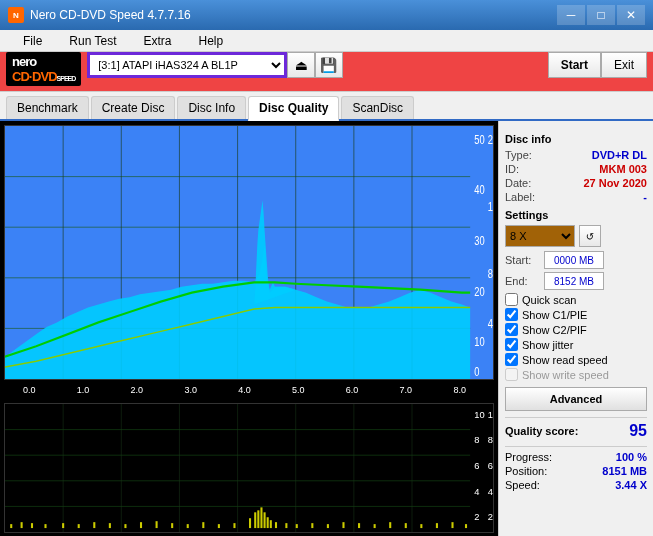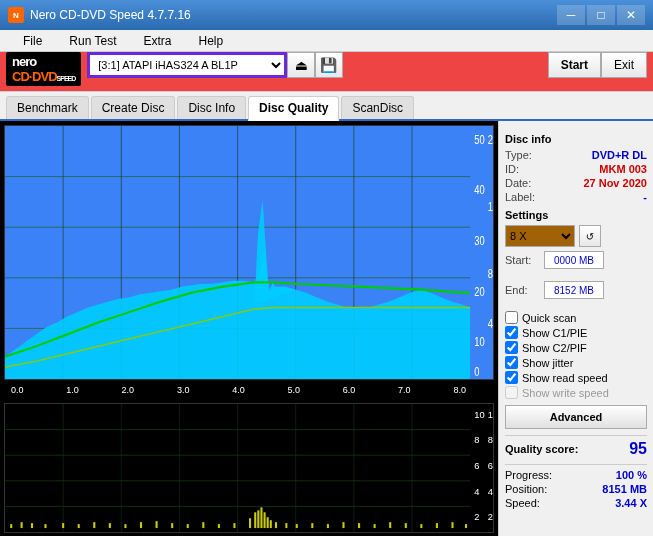--- a/index.html
+++ b/index.html
@@ -45,21 +45,21 @@
     
     .right-panel { width: 155px; background: #f0f0f0; padding: 6px; border-left: 1px solid #ccc; font-size: 11px; overflow-y: auto; }
     .panel-section-title { font-weight: bold; margin-bottom: 4px; margin-top: 6px; }
     .panel-row { display: flex; justify-content: space-between; margin-bottom: 2px; }
     .panel-label { color: #444; }
     .panel-value { color: #0000cc; font-weight: bold; }
     .panel-value.red { color: #cc0000; }
     .settings-row { display: flex; align-items: center; gap: 4px; margin-bottom: 4px; }
     .speed-select { width: 70px; height: 22px; border: 1px solid #aaa; font-size: 11px; background: #a16207; }
     .mb-input { width: 60px; height: 18px; border: 1px solid #aaa; font-size: 10px; text-align: center; background: white; color: #0000cc; }
-    .mb-row { display: flex; align-items: center; gap: 4px; margin-bottom: 12px; }
+    .mb-row { display: flex; align-items: center; gap: 4px; margin-bottom: 3px; }
     .mb-label { width: 35px; color: #444; }
     .checkbox-row { display: flex; align-items: center; gap: 4px; margin-bottom: 2px; font-size: 11px; }
     .checkbox-row input[type=checkbox] { width: 13px; height: 13px; }
     .advanced-btn { width: 100%; height: 24px; margin-top: 4px; border: 1px solid #aaa; background: linear-gradient(to bottom, #fff, #e0e0e0); cursor: pointer; font-size: 11px; font-weight: bold; }
     .quality-row { display: flex; justify-content: space-between; align-items: center; margin-top: 6px; border-top: 1px solid #ccc; padding-top: 4px; }
     .quality-label { font-weight: bold; font-size: 11px; }
     .quality-value { font-size: 16px; font-weight: bold; color: #0000cc; }
     .progress-section { margin-top: 6px; border-top: 1px solid #ccc; padding-top: 4px; }
     .prog-row { display: flex; justify-content: space-between; margin-bottom: 2px; font-size: 11px; }
 
@@ -142,21 +142,21 @@
         <text x="452" y="114" fill="white" font-size="9" text-anchor="start">20</text>
         <text x="452" y="148" fill="white" font-size="9" text-anchor="start">10</text>
         <text x="452" y="168" fill="white" font-size="9" text-anchor="start">0</text>
 
         <text x="465" y="12" fill="white" font-size="9" text-anchor="start">20</text>
         <text x="465" y="57" fill="white" font-size="9" text-anchor="start">16</text>
         <text x="465" y="102" fill="white" font-size="9" text-anchor="start">8</text>
         <text x="465" y="136" fill="white" font-size="9" text-anchor="start">4</text>
       </svg>
 
-      <div style="position:absolute;bottom:-16px;left:4px;right:25px;display:flex;justify-content:space-between;color:white;font-size:9px;padding:0 2px;">
+      <div style="position:absolute;bottom:-16px;left:16px;right:25px;display:flex;justify-content:space-between;color:white;font-size:9px;padding:0 2px;">
         <span>0.0</span>
           <span>1.0</span>
           <span>2.0</span>
           <span>3.0</span>
           <span>4.0</span>
           <span>5.0</span>
           <span>6.0</span>
           <span>7.0</span>
           <span>8.0</span>
       </div>

